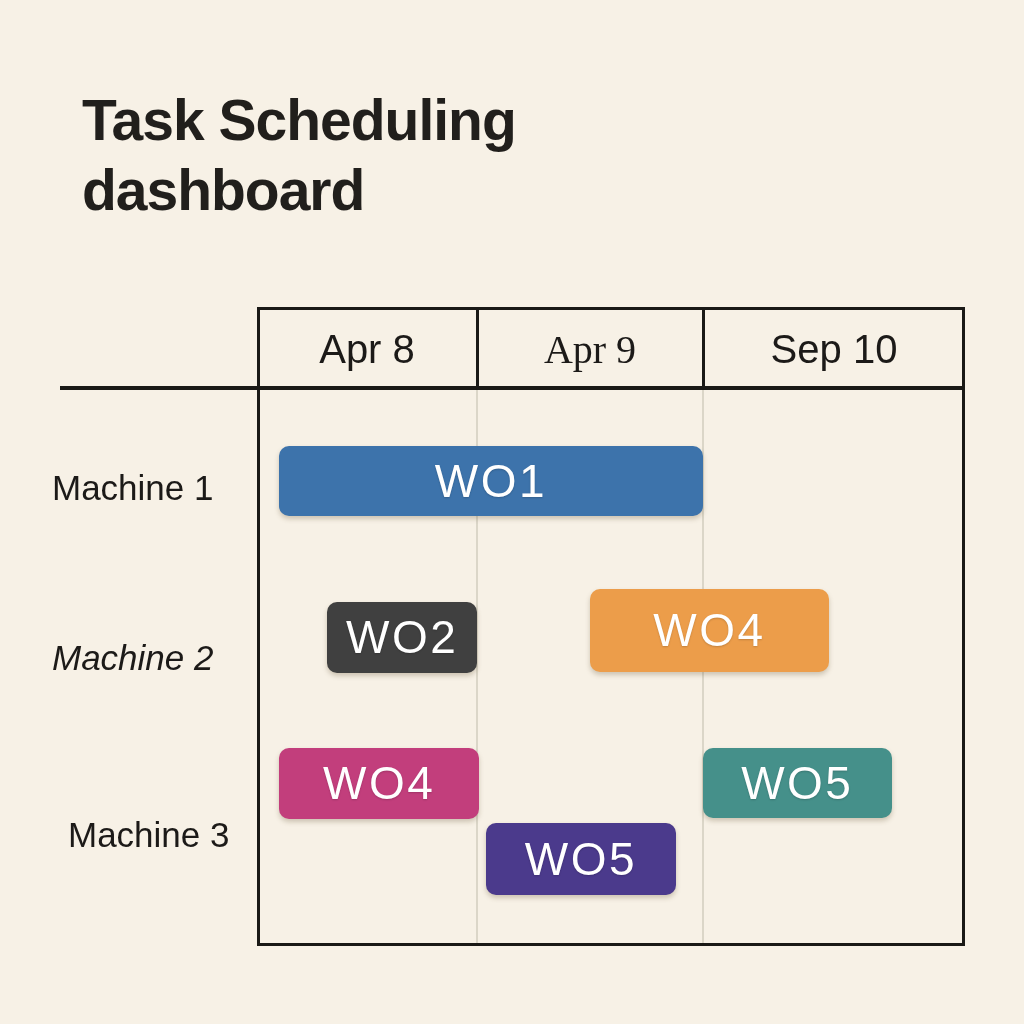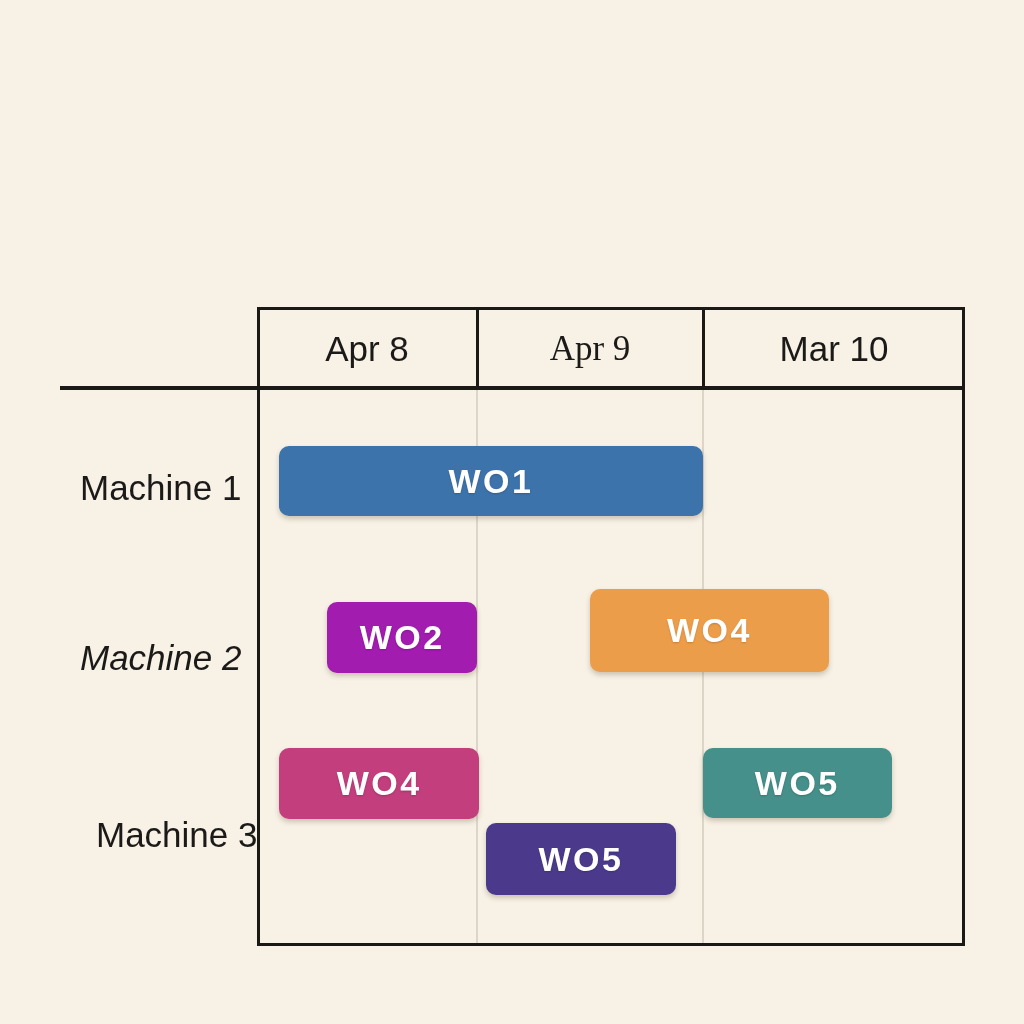--- a/index.html
+++ b/index.html
@@ -28,69 +28,70 @@
   .header-divider{
     position:absolute;top:307px;height:80px;width:3px;
     background:#1a1916;z-index:3;
   }
   .body-gridline{
     position:absolute;top:390px;height:553px;width:2px;
     z-index:1;
   }
   .col-header{
     position:absolute;transform:translate(-50%,-50%);
-    font-size:35px;font-weight:500;color:#1c1a18;white-space:nowrap;
+    font-size:40px;font-weight:500;color:#1c1a18;white-space:nowrap;
     z-index:3;
   }
   .row-label{
-    position:absolute;left:80px;transform:translateY(-50%);
+    position:absolute;left:52px;transform:translateY(-50%);
     font-size:35px;font-weight:500;color:#1c1a18;white-space:nowrap;
   }
   .task-bar{
     position:absolute;display:flex;align-items:center;justify-content:center;
     border-radius:10px;z-index:2;
     box-shadow:0 3px 5px rgba(96,78,48,0.28);
     cursor:pointer;
   }
   .task-bar span{
-    color:#ffffff;font-weight:700;font-size:34px;letter-spacing:2.5px;
+    color:#ffffff;font-weight:400;font-size:46px;letter-spacing:2.5px;
     text-shadow:0 1px 2px rgba(0,0,0,0.18);
   }
 </style>
 </head>
 <body>
 
 <div class="canvas" style="background: rgb(247, 241, 230);">
+  <h1 class="title" style="color: rgb(33, 31, 28);">Task Scheduling dashboard</h1>
 
   <div class="grid-outline" style="border-color: rgb(26, 25, 22);"></div>
   <div class="header-underline" style="background: rgb(26, 25, 22);"></div>
 
   <div id="header-dividers">
       <div class="header-divider" style="left: 476px;"></div>
       <div class="header-divider" style="left: 702px;"></div>
     </div>
   <div id="body-gridlines">
       <div class="body-gridline" style="left: 476px; background: rgb(219, 214, 200);"></div>
       <div class="body-gridline" style="left: 702px; background: rgb(219, 214, 200);"></div>
     </div>
   <div id="col-headers">
       <div class="col-header" style="left: 367px; top: 349px;">Apr 8</div>
       <div class="col-header" style="left: 590px; top: 349px; font-family: Liberation Serif, serif;">Apr 9</div>
-      <div class="col-header" style="left: 834px; top: 349px;">Mar 10</div>
+      <div class="col-header" style="left: 834px; top: 349px;">Sep 10</div>
     </div>
   <div id="row-labels">
       <div class="row-label" style="top: 488px;">Machine 1</div>
       <div class="row-label" style="top: 658px; font-style: italic;">Machine 2</div>
       <div class="row-label" style="top: 835px; margin-left: 16px;">Machine 3</div>
     </div>
   <div id="bars">
       <div class="task-bar" style="left: 279px; width: 424px; top: 446px; height: 70px; background: rgb(61, 115, 171);">
         <span>WO1</span>
       </div>
-      <div class="task-bar" style="left: 327.4px; width: 149.6px; top: 601.5px; height: 71px; background: #a21caf;">
+      <div class="task-bar" style="left: 327.4px; width: 149.6px; top: 601.5px; height: 71px; background: #404040;">
         <span>WO2</span>
       </div>
       <div class="task-bar" style="left: 590px; width: 238.76px; top: 588.5px; height: 83px; background: rgb(236, 157, 74);">
         <span>WO4</span>
       </div>
       <div class="task-bar" style="left: 279px; width: 200.26px; top: 747.5px; height: 71px; background: rgb(194, 62, 124);">
         <span>WO4</span>
       </div>
       <div class="task-bar" style="left: 486.04px; width: 189.84px; top: 823px; height: 72px; background: rgb(75, 58, 140);">
         <span>WO5</span>

